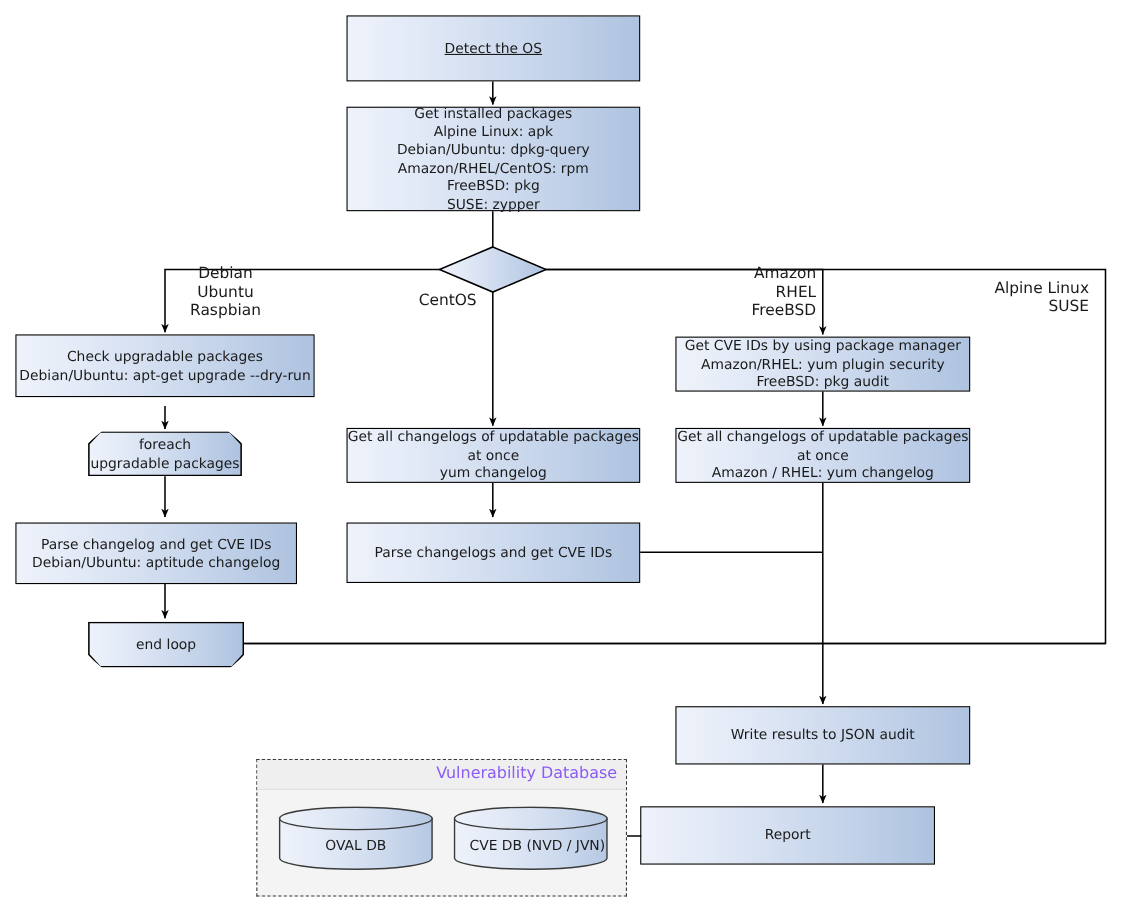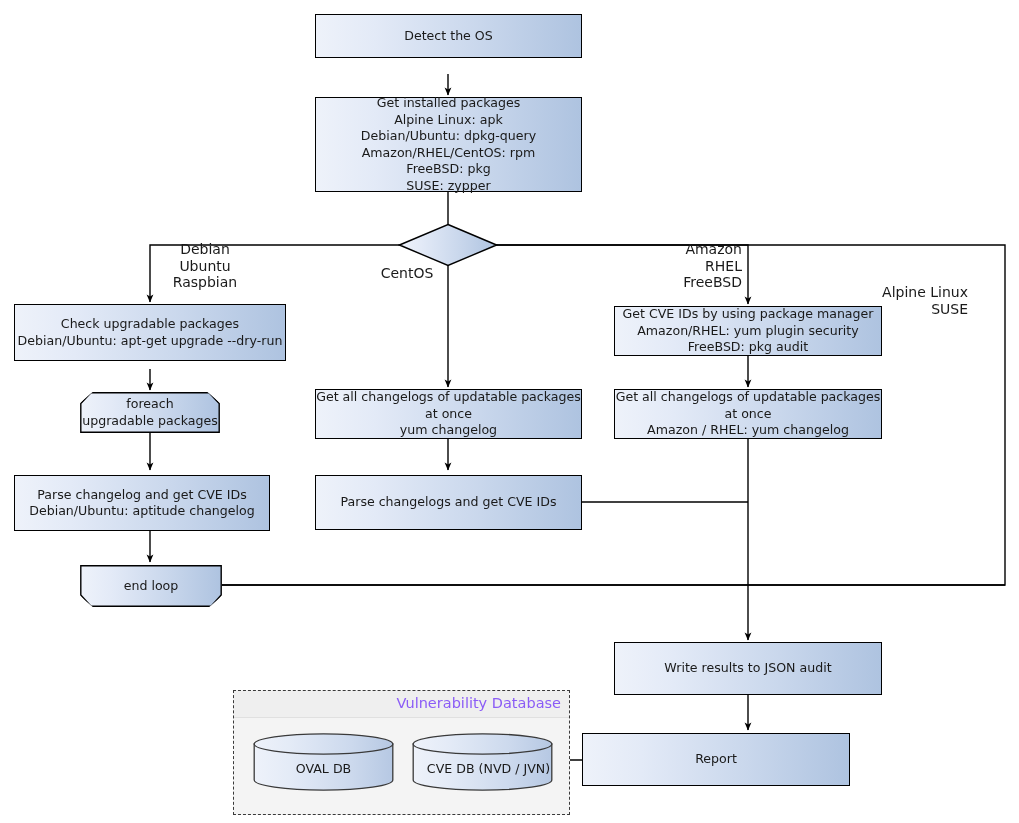--- a/index.html
+++ b/index.html
@@ -181,21 +181,21 @@
 
       <path d="M748,356 L748,387" marker-end="url(#arrow)"></path>
       <path d="M748,439 L748,640" marker-end="url(#arrow)"></path>
 
       <path d="M748,695 L748,730" marker-end="url(#arrow)"></path>
 
       <path d="M570,760 L614,760"></path>
     </g>
   </svg>
 
-  <div class="node" style="left:315px; top:14px; width:267px; height:44px;">
+  <div class="node" style="left:315px; top:14px; width:267px; height:60px;text-decoration:underline;">
     <span class="txt">Detect the OS</span>
   </div>
 
   <div class="node" style="left:315px; top:97px; width:267px; height:95px;">
     <span class="txt">Get installed packages
 Alpine Linux: apk
 Debian/Ubuntu: dpkg-query
 Amazon/RHEL/CentOS: rpm
 FreeBSD: pkg
 SUSE: zypper</span>
@@ -216,21 +216,21 @@
     <div class="shape-label"></div>
   </div>
 
   <div class="branch-label bl-center" style="left:155px; top:241px; width:100px;">Debian
 Ubuntu
 Raspbian</div>
   <div class="branch-label bl-center" style="left:372px; top:265px; width:70px;">CentOS</div>
   <div class="branch-label bl-right" style="left:640px; top:241px; width:102px;">Amazon
 RHEL
 FreeBSD</div>
-  <div class="branch-label bl-right" style="left:833px; top:254px; width:135px;margin-top:30px;">Alpine Linux
+  <div class="branch-label bl-right" style="left:855px; top:254px; width:135px;">Alpine Linux
 SUSE</div>
 
   <div class="node" style="left:14px; top:304px; width:272px; height:57px;">
     <span class="txt">Check upgradable packages
 Debian/Ubuntu: apt-get upgrade --dry-run</span>
   </div>
 
   <div class="loop-start" style="left:80px; top:392px; width:140px; height:41px; position:absolute;border-radius:17px;">
     <svg class="shape-svg" width="140" height="41" viewBox="0 0 140 41">
       <defs>

